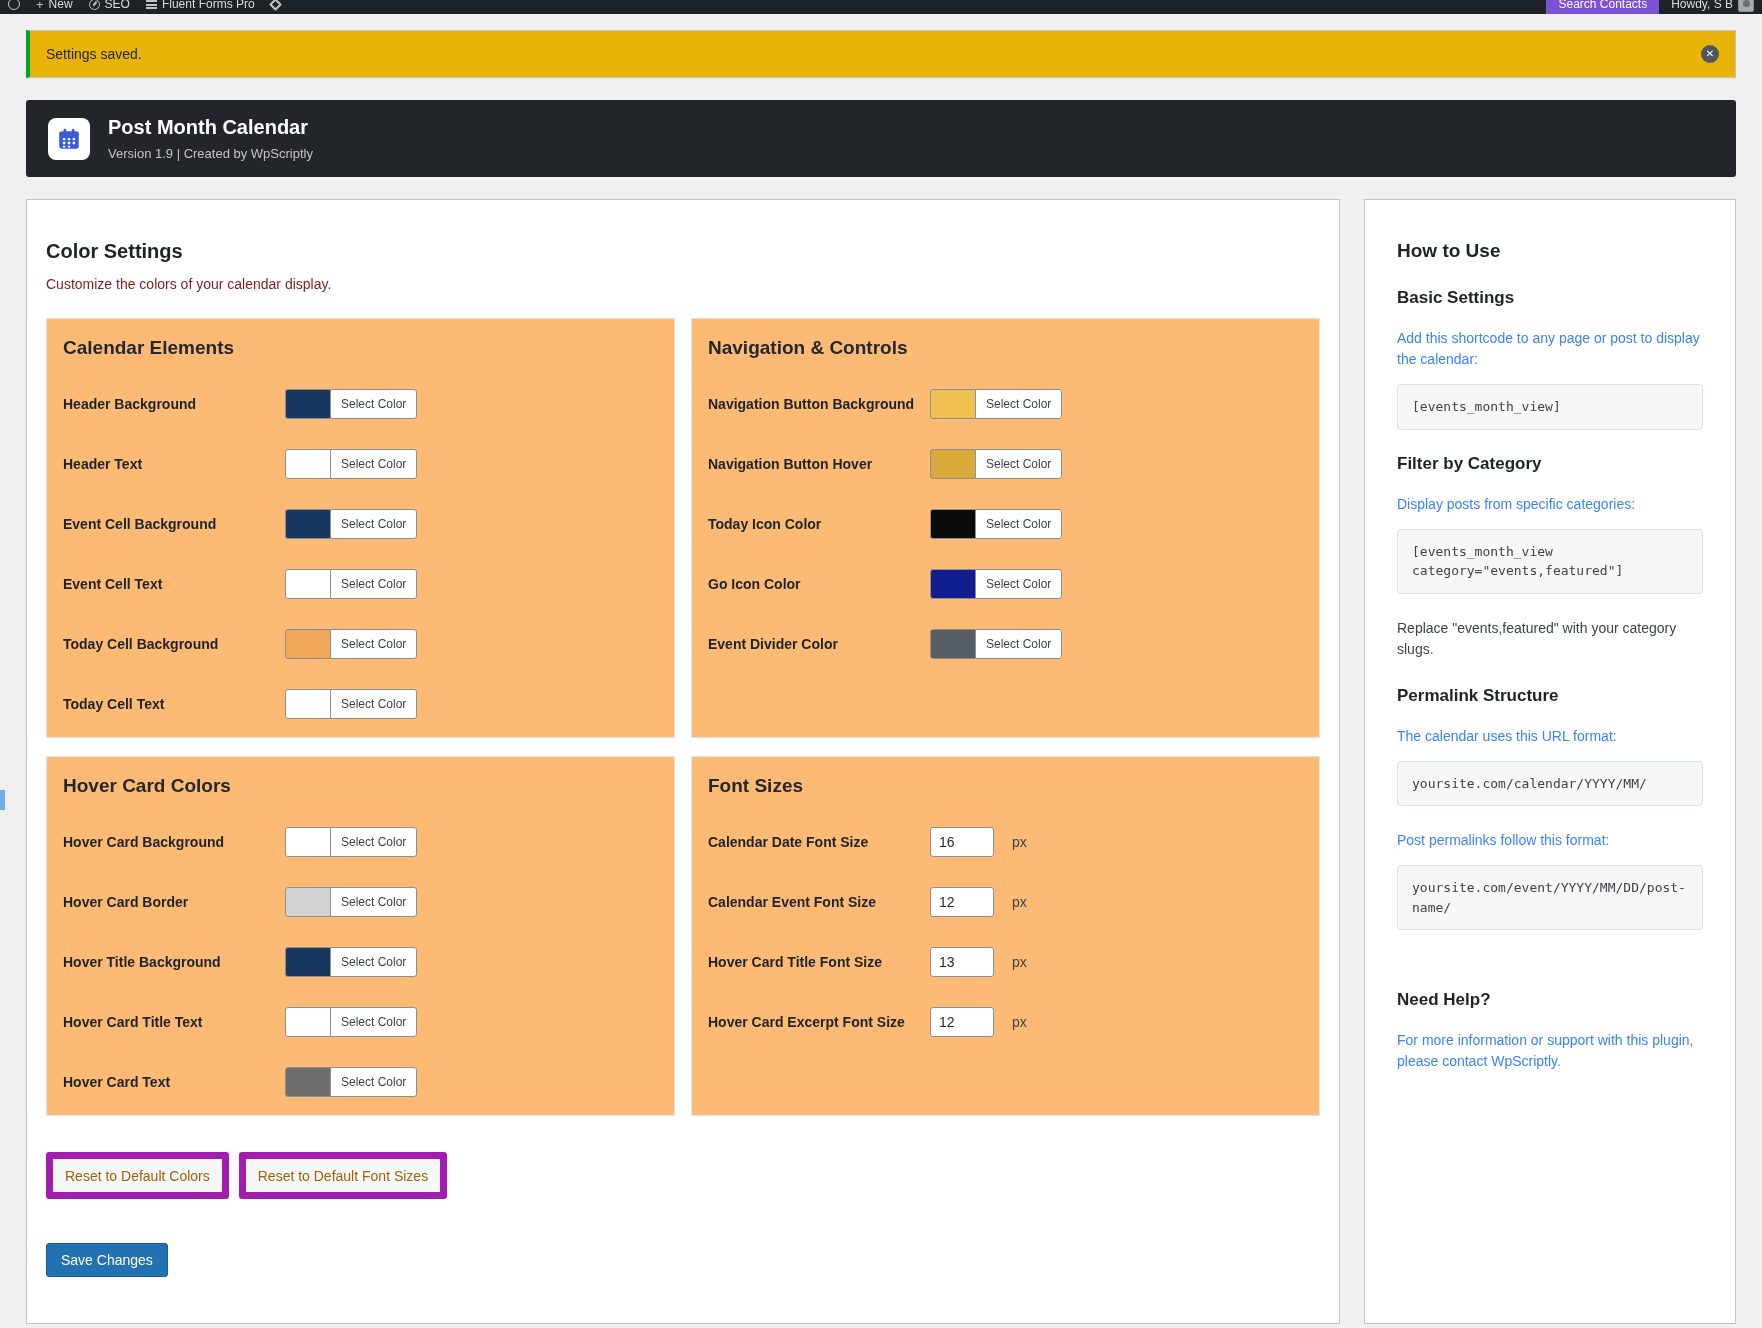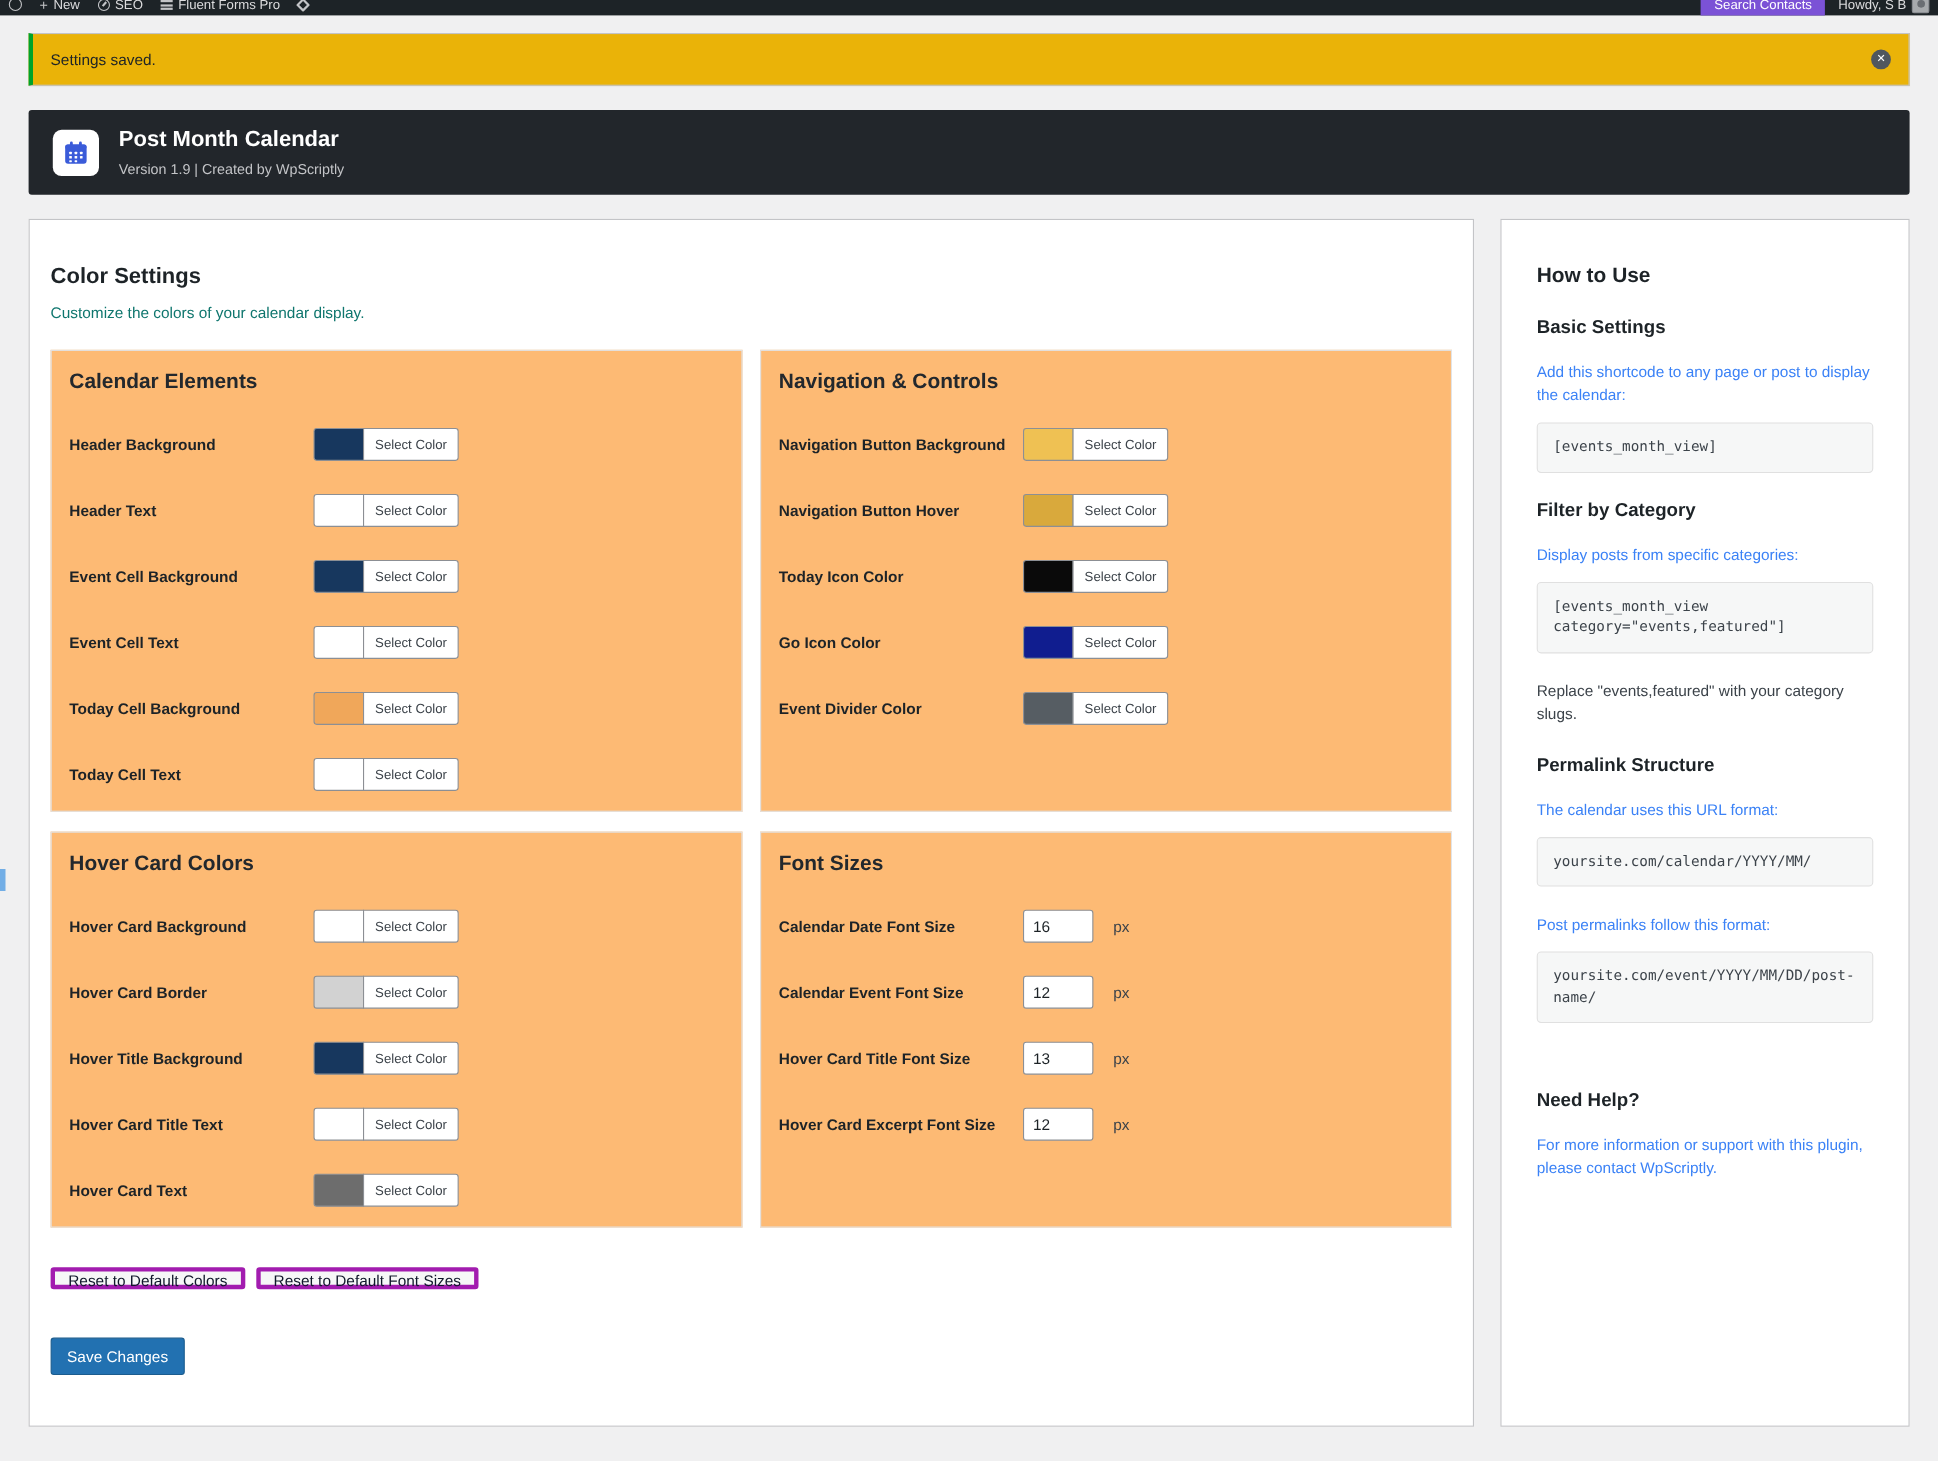--- a/index.html
+++ b/index.html
@@ -58,21 +58,21 @@
   }
   .plugin-title { font-size:20px; font-weight:700; }
   .plugin-sub { font-size:13px; color:#c3c4c7; margin-top:7px; }
 
   .content-row { margin-top:22px; display:flex; gap:24px; align-items:stretch; margin-bottom:40px; }
 
   .main-card {
     flex:1; background:#fff; border:1px solid #c3c4c7; padding:40px 19px 46px;
   }
   .section-title { font-size:20px; font-weight:700; color:#1d2327; }
-  .section-sub { font-size:14px; color:#0f766e; margin-top:13px; }
+  .section-sub { font-size:14px; color:#7f1d1d; margin-top:13px; }
 
   .groups-grid { margin-top:26px; display:grid; grid-template-columns:1fr 1fr; gap:18px 16px; }
   .group-box { background:#fdba74; border:1px solid #e2e4e7; padding:18px 16px; }
   .group-title { font-size:19px; font-weight:700; color:#23282d; margin-bottom:30px; }
 
   .row { display:flex; align-items:center; margin-bottom:30px; }
   .row:last-child { margin-bottom:0; }
   .row-label { width:222px; flex-shrink:0; font-size:14px; font-weight:700; color:#1d2327; }
   .picker { display:inline-flex; align-items:center; }
   .swatch { width:46px; height:30px; border:1px solid #8c8f94; border-radius:3px 0 0 3px; cursor:pointer; }
@@ -81,21 +81,21 @@
     background:#fff; font-size:12px; color:#3c434a; padding:0 10px; cursor:pointer; font-family:inherit;
   }
   .size-input {
     width:64px; height:30px; border:1px solid #8c8f94; border-radius:3px; padding:0 8px;
     font-size:14px; color:#1d2327; font-family:inherit; background:#fff;
   }
   .unit { margin-left:18px; font-size:14px; color:#3c434a; }
 
   .reset-row { margin-top:36px; display:flex; gap:10px; }
   .btn-secondary {
-    height:20px; padding:0 12px; background:#f6f7f7; border:4px solid #a21caf; color:#0f172a;
+    height:47px; padding:0 12px; background:#f6f7f7; border:7px solid #a21caf; color:#a16207;
     border-radius:3px; font-size:14px; cursor:pointer; font-family:inherit;
   }
   .btn-primary {
     margin-top:44px; height:34px; padding:0 14px; background:#2271b1; border:1px solid #1b5c8e;
     color:#fff; border-radius:3px; font-size:14px; cursor:pointer; font-family:inherit;
   }
 
   
   .sidebar-card {
     width:372px; flex-shrink:0; background:#fff; border:1px solid #c3c4c7; padding:40px 32px;

